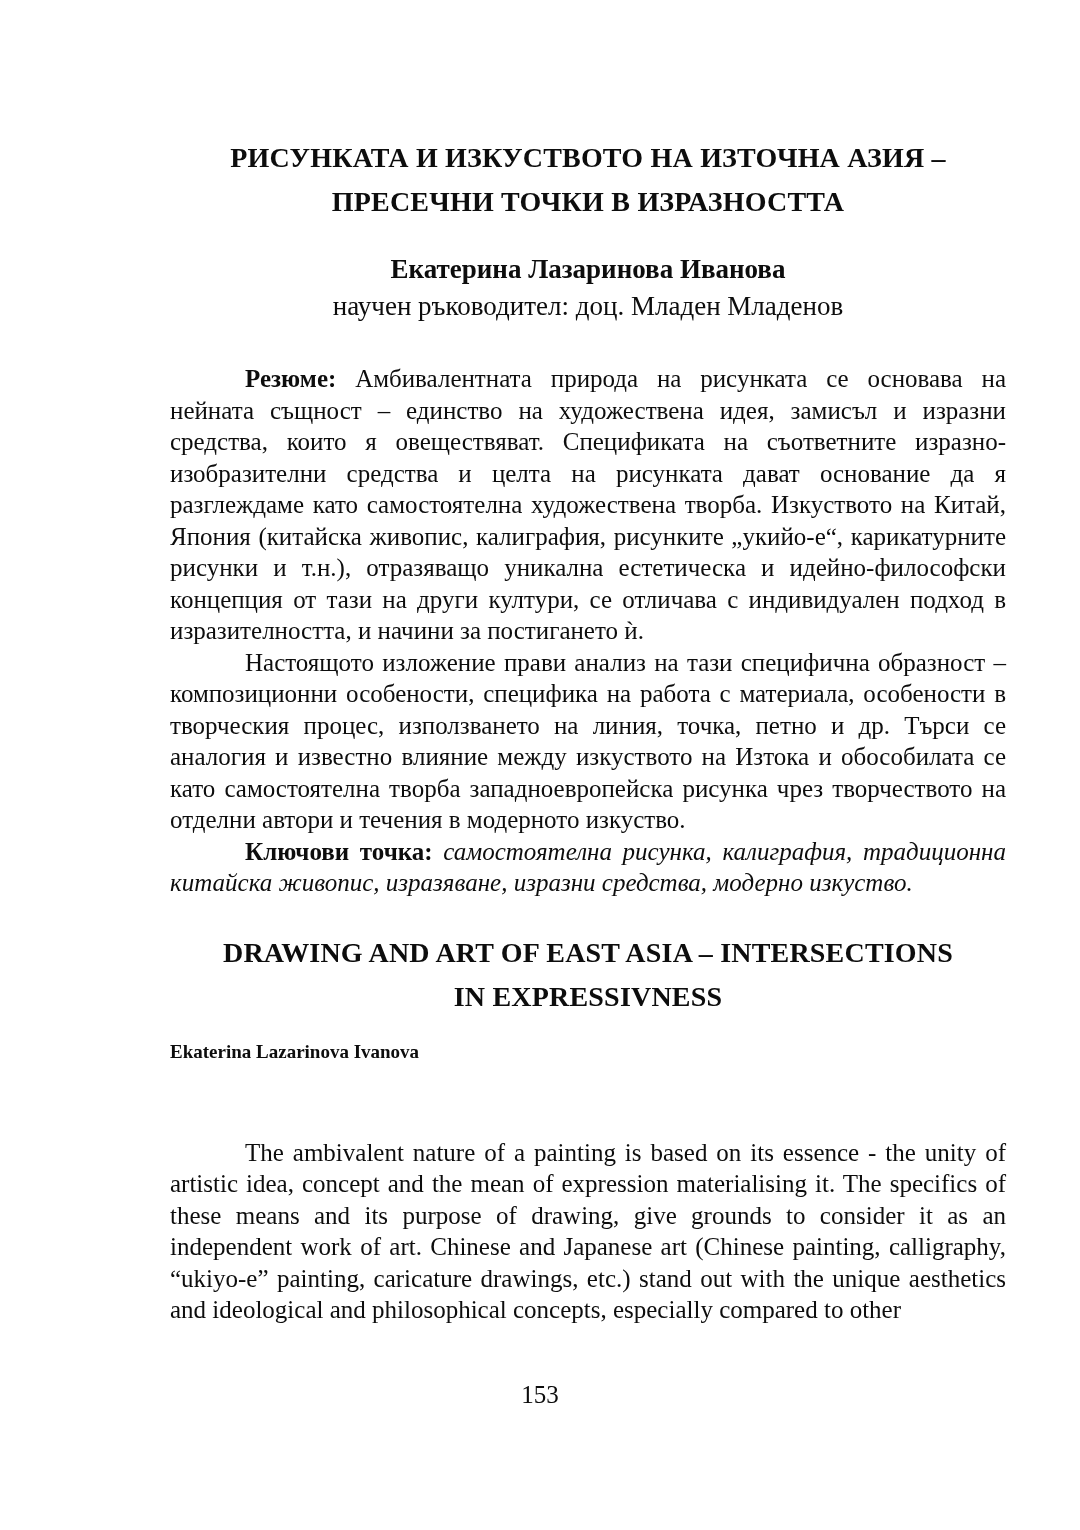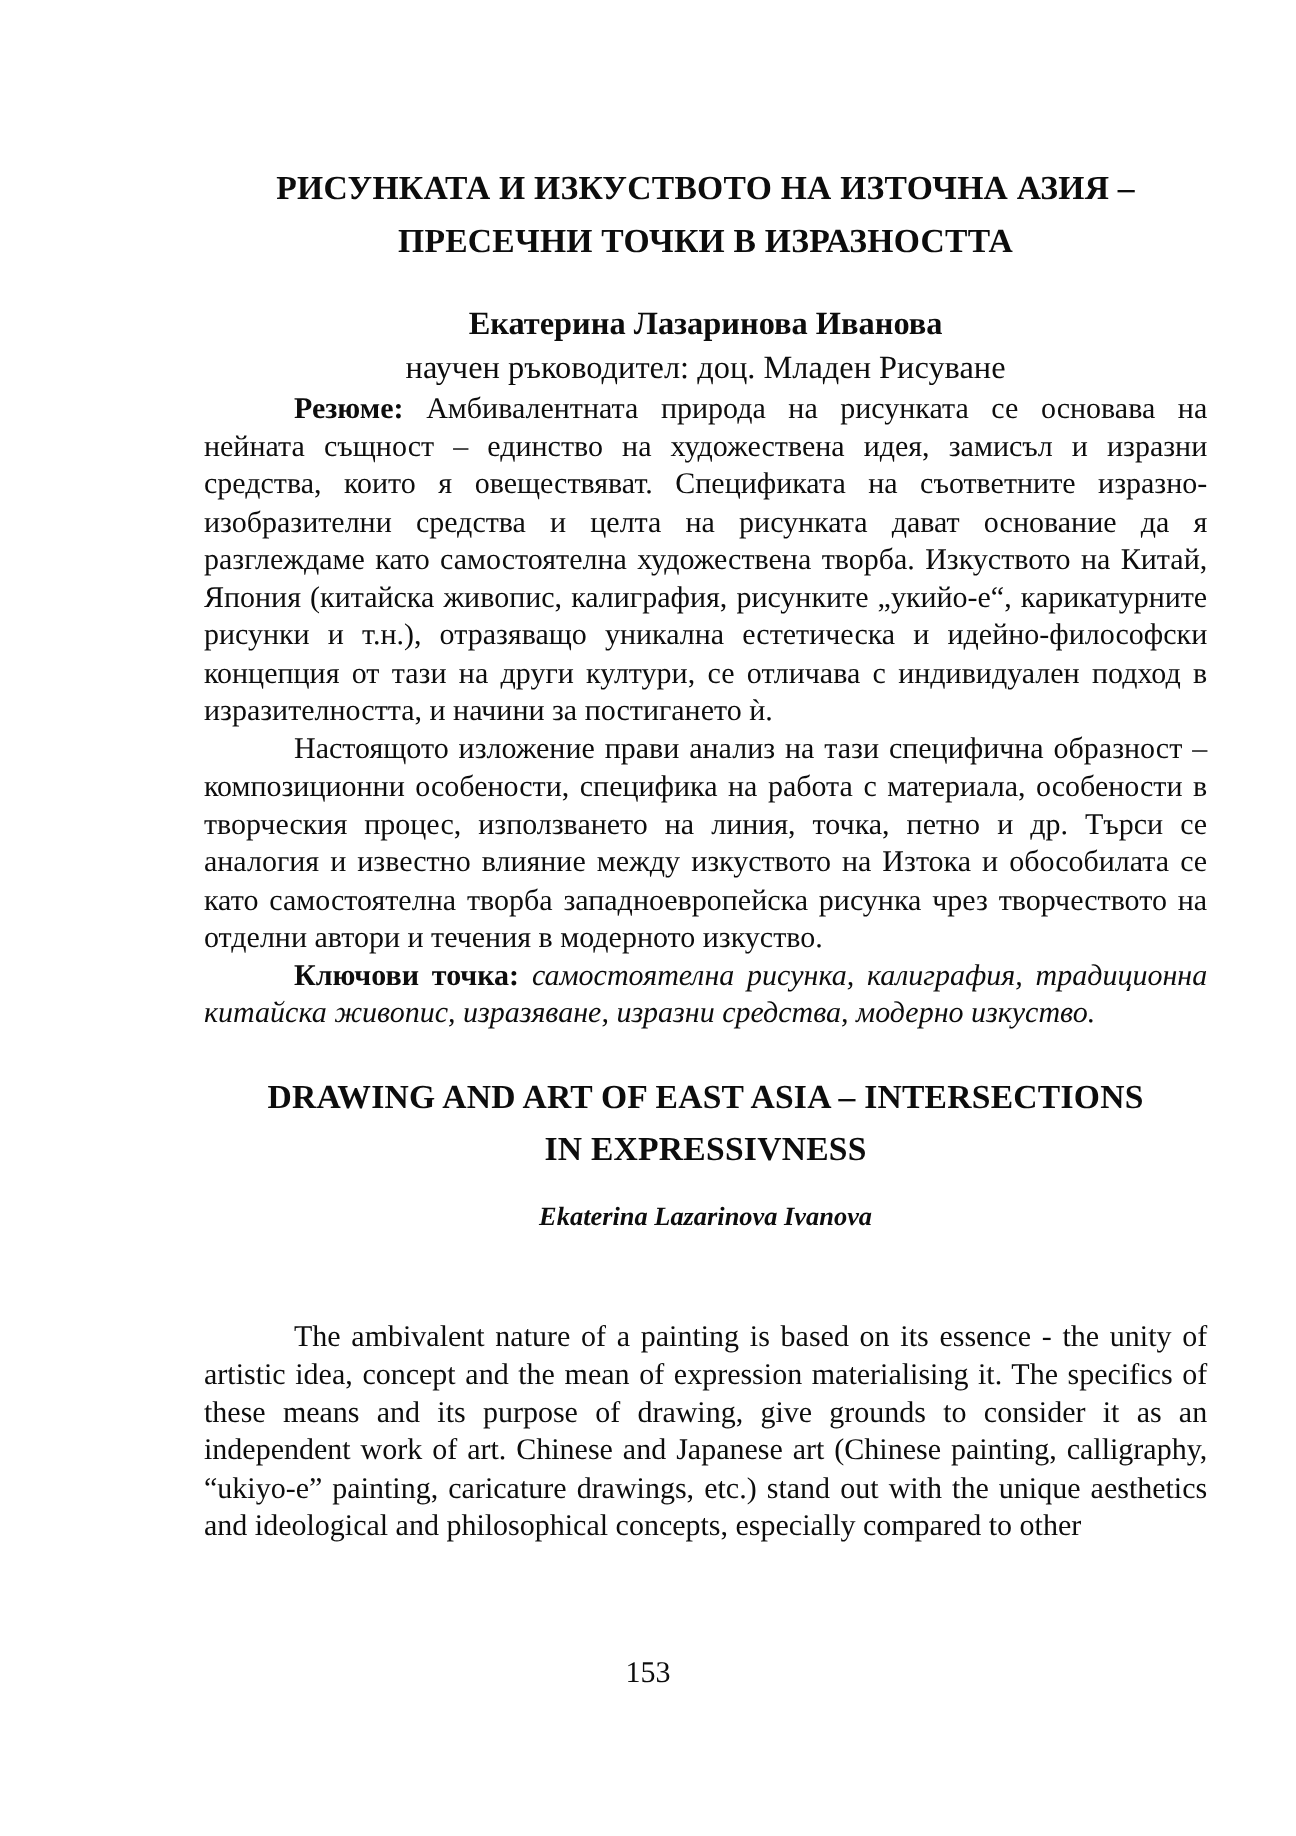--- a/index.html
+++ b/index.html
@@ -39,38 +39,37 @@
     text-align: center;
     font-size: 27px;
     line-height: 37px;
   }
   .body-para {
     font-size: 25px;
     line-height: 31.5px;
     text-align: justify;
     text-indent: 75px;
   }
-  .abstract { }
+  .abstract { margin-top: 38px; }
   .bold { font-weight: bold; }
   .italic { font-style: italic; }
   .en-title {
     margin-top: 32px;
     text-align: center;
     font-weight: bold;
     font-size: 28px;
     line-height: 44px;
     letter-spacing: 0.2px;
   }
   .en-author {
     margin-top: 14px;
-    text-align: center;
+    text-align: left;
     font-weight: bold;
-    font-size: 22px;
+    font-size: 19px;
     line-height: 38px;
-    font-style: italic;
   }
   .en-abstract { margin-top: 66px; }
   .page-number {
     position: absolute;
     left: 0;
     right: 0;
     top: 1381px;
     text-align: center;
     font-size: 25px;
   }
@@ -82,21 +81,21 @@
   <div class="content">
 
     <div class="bg-title">
       <div>РИСУНКАТА И ИЗКУСТВОТО НА ИЗТОЧНА АЗИЯ –</div>
       <div>ПРЕСЕЧНИ ТОЧКИ В ИЗРАЗНОСТТА</div>
     </div>
 
     <div class="bg-author">Екатерина Лазаринова Иванова</div>
 
     <div class="affiliation">
-      <div>научен ръководител: доц. Младен Рисуване</div>
+      <div>научен ръководител: доц. Младен Младенов</div>
     </div>
 
     <p class="body-para abstract"><span class="bold">Резюме:</span><span> Амбивалентната природа на рисунката се основава на нейната същност – единство на художествена идея, замисъл и изразни средства, които я овеществяват. Спецификата на съответните изразно-изобразителни средства и целта на рисунката дават основание да я разглеждаме като самостоятелна художествена творба. Изкуството на Китай, Япония (китайска живопис, калиграфия, рисунките „укийо-е“, карикатурните рисунки и т.н.), отразяващо уникална естетическа и идейно-философски концепция от тази на други култури, се отличава с индивидуален подход в изразителността, и начини за постигането ѝ.</span></p>
 
     <p class="body-para">Настоящото изложение прави анализ на тази специфична образност – композиционни особености, специфика на работа с материала, особености в творческия процес, използването на линия, точка, петно и др. Търси се аналогия и известно влияние между изкуството на Изтока и обособилата се като самостоятелна творба западноевропейска рисунка чрез творчеството на отделни автори и течения в модерното изкуство.</p>
 
     <p class="body-para"><span class="bold">Ключови точка:</span><span class="italic"> самостоятелна рисунка, калиграфия, традиционна китайска живопис, изразяване, изразни средства, модерно изкуство.</span></p>
 
     <div class="en-title">
       <div>DRAWING AND ART OF EAST ASIA – INTERSECTIONS</div>

